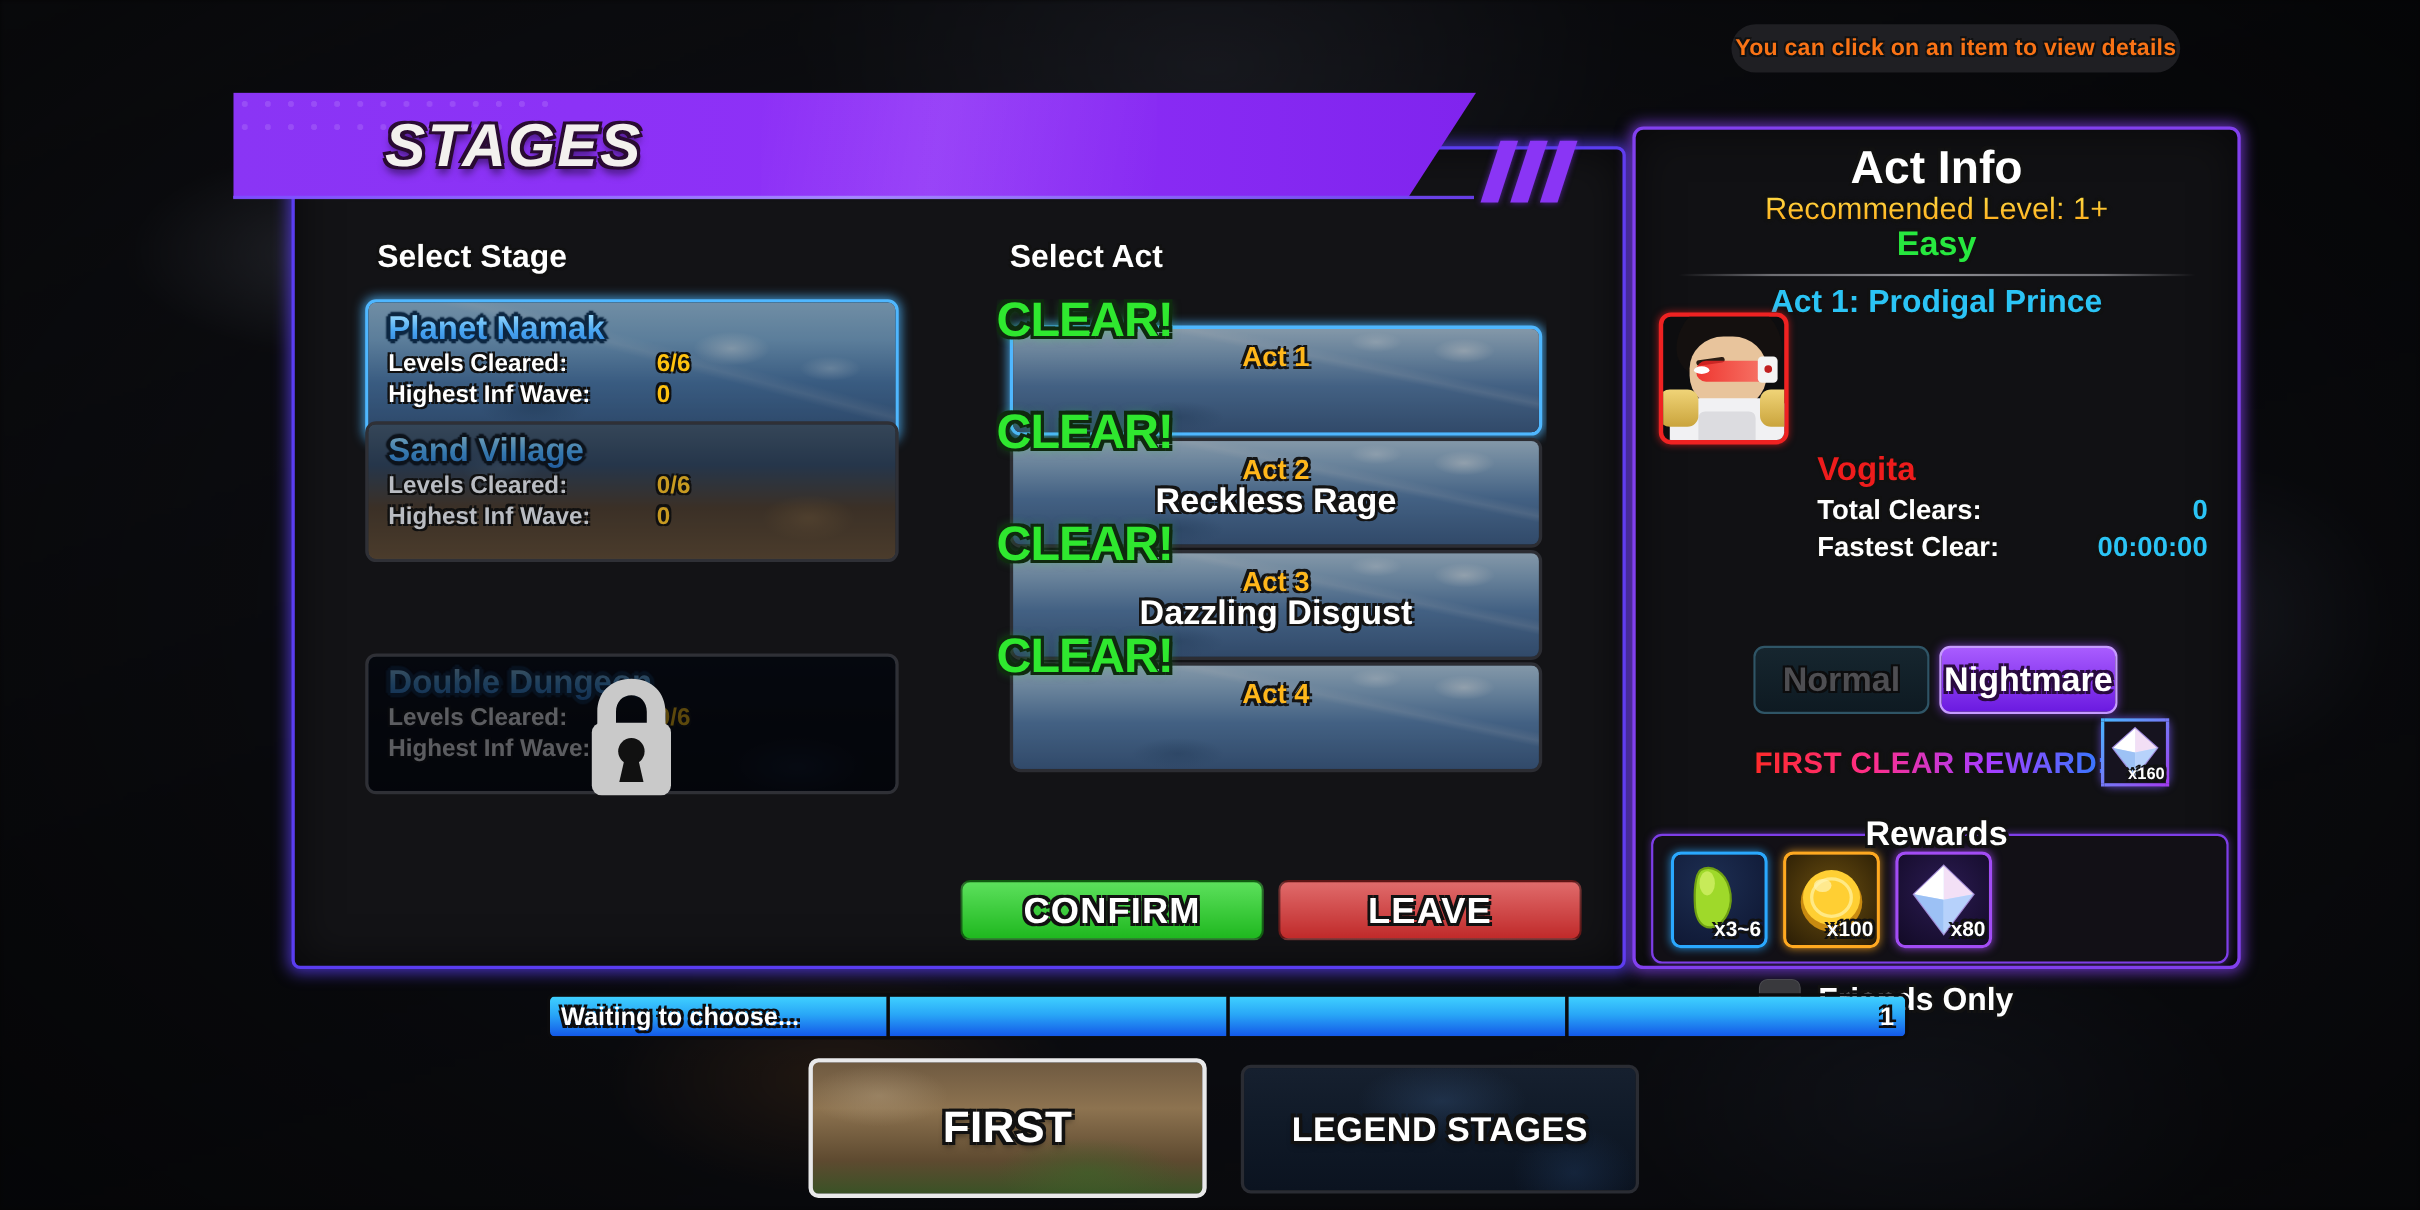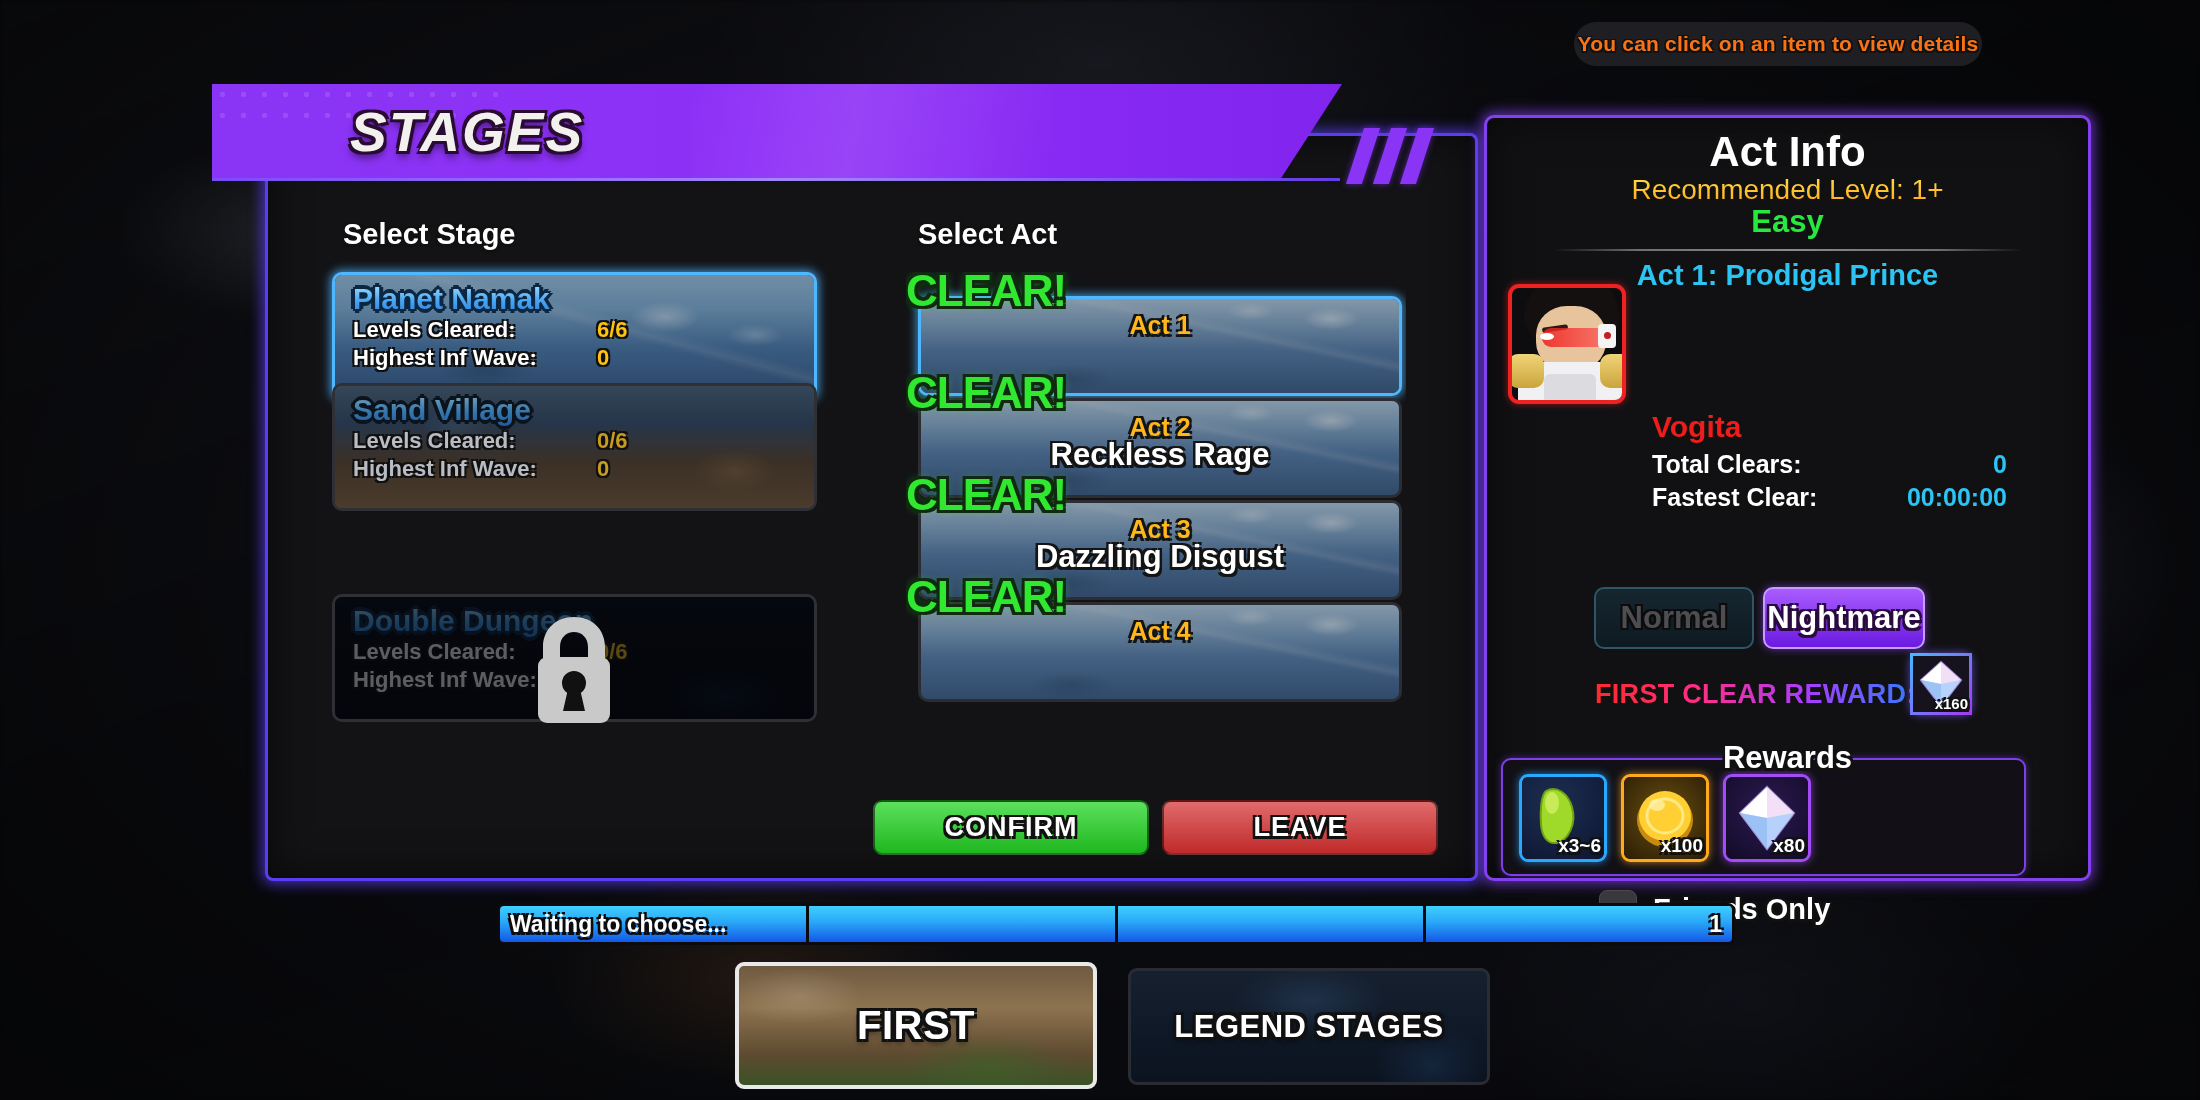--- a/index.html
+++ b/index.html
@@ -114,27 +114,27 @@
   .actnum{font-size:25px;font-weight:bold;color:#ffb71b;line-height:1;
      text-shadow:-2.5px -2.5px 0 #141414,2.5px -2.5px 0 #141414,-2.5px 2.5px 0 #141414,2.5px 2.5px 0 #141414;}
   .actname{font-size:31px;font-weight:bold;color:#fff;line-height:1.1;margin-top:-2px;
      text-shadow:-2.5px -2.5px 0 #141414,2.5px -2.5px 0 #141414,-2.5px 2.5px 0 #141414,2.5px 2.5px 0 #141414;}
   .clear{position:absolute;left:0;font-size:44px;font-weight:bold;color:#2fe82f;z-index:9;
      letter-spacing:-1px;
      text-shadow:-3px -3px 0 #0f2a0f,3px -3px 0 #0f2a0f,-3px 3px 0 #0f2a0f,3px 3px 0 #0f2a0f,0 0 10px rgba(40,230,60,.5);}
 
   
   .btn{position:absolute;height:55px;border-radius:9px;display:flex;align-items:center;justify-content:center;
-       font-size:27px;font-weight:bold;color:#fff;letter-spacing:1px;border:2px solid rgba(0,0,0,.5);
+       font-size:33px;font-weight:bold;color:#fff;letter-spacing:1px;border:2px solid rgba(0,0,0,.5);
        text-shadow:-2.5px -2.5px 0 #111,2.5px -2.5px 0 #111,-2.5px 2.5px 0 #111,2.5px 2.5px 0 #111;}
   #confirm{left:873px;top:800px;width:276px;background:linear-gradient(180deg,#5ce05c,#1fb81f);}
   #leave{left:1162px;top:800px;width:276px;background:linear-gradient(180deg,#e06b6b,#c02a2a);}
 
   
-  #info{position:absolute;left:1484px;top:115px;width:607px;height:766px;
+  #info{position:absolute;left:1484px;top:115px;width:553px;height:766px;
         background:#111114;border:3px solid #8240ee;border-radius:10px;
         box-shadow:0 0 13px 3px rgba(130,64,238,.7),inset 0 0 40px rgba(0,0,0,.55);}
   #infoTitle{text-align:center;margin-top:10px;font-size:42px;font-weight:bold;color:#fff;
      text-shadow:-3px -3px 0 #111,3px -3px 0 #111,-3px 3px 0 #111,3px 3px 0 #111;}
   #recLvl{text-align:center;font-size:28px;font-weight:normal;margin-top:-2px;
      background:linear-gradient(180deg,#ffe14a 0%,#ffa617 100%);
      -webkit-background-clip:text;background-clip:text;color:transparent;
      filter:drop-shadow(-2px -2px 0 #111) drop-shadow(2px -2px 0 #111)
             drop-shadow(-2px 2px 0 #111) drop-shadow(2px 2px 0 #111);}
   #diff{text-align:center;font-size:31px;font-weight:bold;color:#27e83f;margin-top:-2px;

